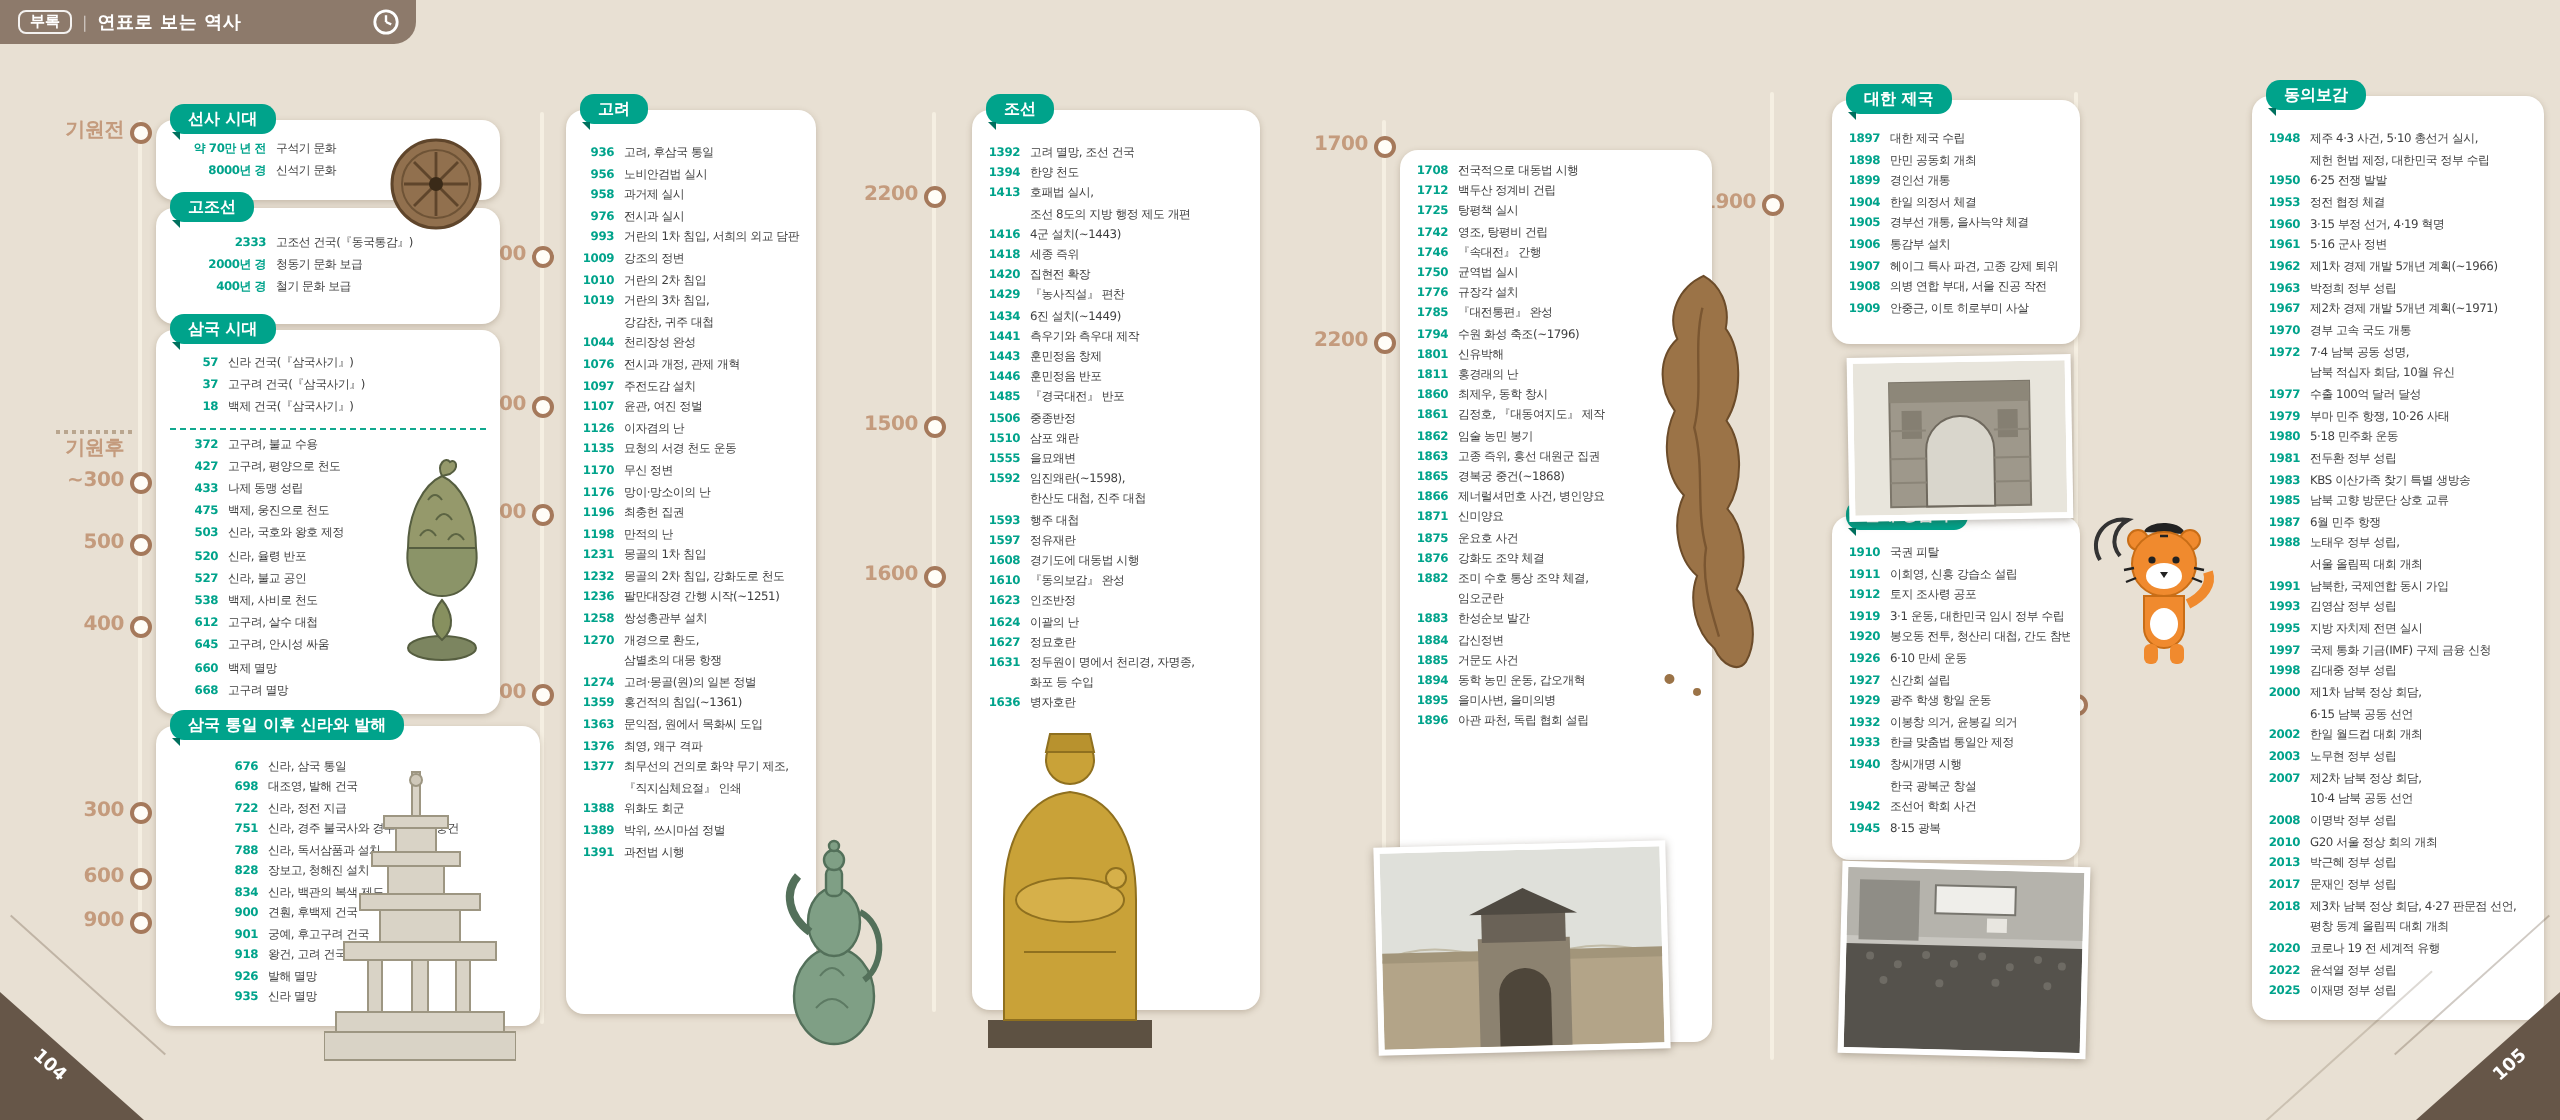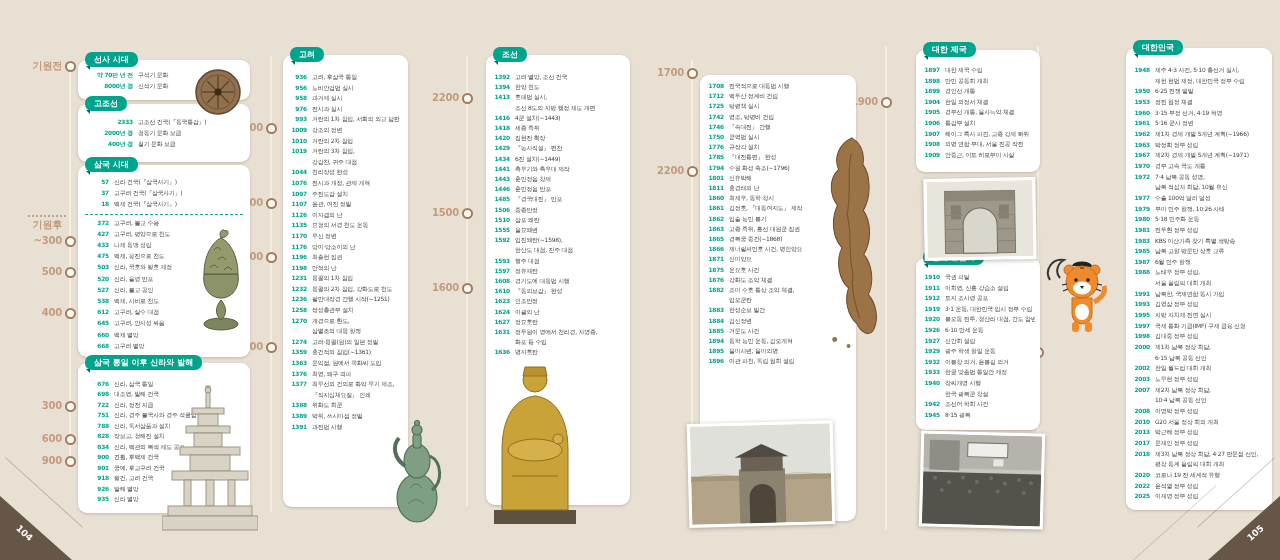--- a/index.html
+++ b/index.html
@@ -45,20 +45,32 @@
   .foldline{position:absolute;height:1px;background:rgba(100,80,60,.3);}
   .foldline.l{left:-8px;top:492px;width:104px;transform:rotate(42deg);}
   .foldline.r{right:-8px;top:492px;width:104px;transform:rotate(-42deg);}
   .foldline.r2{right:46px;top:532px;width:140px;transform:rotate(-42deg);background:rgba(100,80,60,.22);}
 </style>
 </head>
 <body>
 
 <div class="page">
 
+  <div class="hbar">
+    <span class="hbadge">부록</span>
+    <span class="hsep">|</span>
+    <span class="htitle">연표로 보는 역사</span>
+    <span class="hclock">
+      <svg width="14" height="14" viewBox="0 0 14 14">
+          <circle cx="7" cy="7" r="5.6" fill="none" stroke="#fff" stroke-width="1.4"></circle>
+          <line x1="7" y1="7" x2="7" y2="3.6" stroke="#fff" stroke-width="1.2"></line>
+          <line x1="7" y1="7" x2="9.6" y2="8.2" stroke="#fff" stroke-width="1.2"></line>
+        </svg>
+    </span>
+  </div>
 
   <div class="vline" style="left:69px;top:60px;height:406px;"></div>
   <div class="vline" style="left:270px;top:56px;height:456px;"></div>
   <div class="vline" style="left:466px;top:56px;height:450px;"></div>
   <div class="vline" style="left:691px;top:60px;height:460px;"></div>
   <div class="vline" style="left:885px;top:46px;height:484px;"></div>
   <div class="vline" style="left:1037px;top:46px;height:484px;"></div>
   <div class="tick-dots" style="left:28px;top:215px;"></div>
 
   <div id="markers">
@@ -190,21 +202,21 @@
           <div class="row" style="line-height: 11.2px;">
             <span class="yr" style="width: 24px;">660</span>
             <span class="tx">백제 멸망</span>
           </div>
           <div class="row" style="line-height: 11.2px;">
             <span class="yr" style="width: 24px;">668</span>
             <span class="tx">고구려 멸망</span>
           </div>
         </div>
       </div>
-      <div class="card" style="left: 78px; top: 363px; width: 172px; height: 150px;">
+      <div class="card" style="left: 78px; top: 363px; width: 172px; height: 150px; padding-left: 20px;">
         <div class="pill">삼국 통일 이후 신라와 발해</div>
         <div class="entries" style="padding-top: 16px;">
           <div class="row" style="line-height: 10.45px;">
             <span class="yr" style="width: 24px;">676</span>
             <span class="tx">신라, 삼국 통일</span>
           </div>
           <div class="row" style="line-height: 10.45px;">
             <span class="yr" style="width: 24px;">698</span>
             <span class="tx">대조영, 발해 건국</span>
           </div>
@@ -720,21 +732,21 @@
             <span class="yr" style="width: 17px;">1942</span>
             <span class="tx">조선어 학회 사건</span>
           </div>
           <div class="row" style="line-height: 10.6px;">
             <span class="yr" style="width: 17px;">1945</span>
             <span class="tx">8·15 광복</span>
           </div>
         </div>
       </div>
       <div class="card" style="left: 1126px; top: 48px; width: 146px; height: 462px;">
-        <div class="pill">대한민국</div>
+        <div class="pill">동의보감</div>
         <div class="entries" style="padding-top: 17px;">
           <div class="row" style="line-height: 10.65px;">
             <span class="yr" style="width: 17px;">1948</span>
             <span class="tx">제주 4·3 사건, 5·10 총선거 실시,</span>
           </div>
           <div class="row" style="line-height: 10.65px;">
             <span class="yr" style="width: 17px;"></span>
             <span class="tx">제헌 헌법 제정, 대한민국 정부 수립</span>
           </div>
           <div class="row" style="line-height: 10.65px;">

